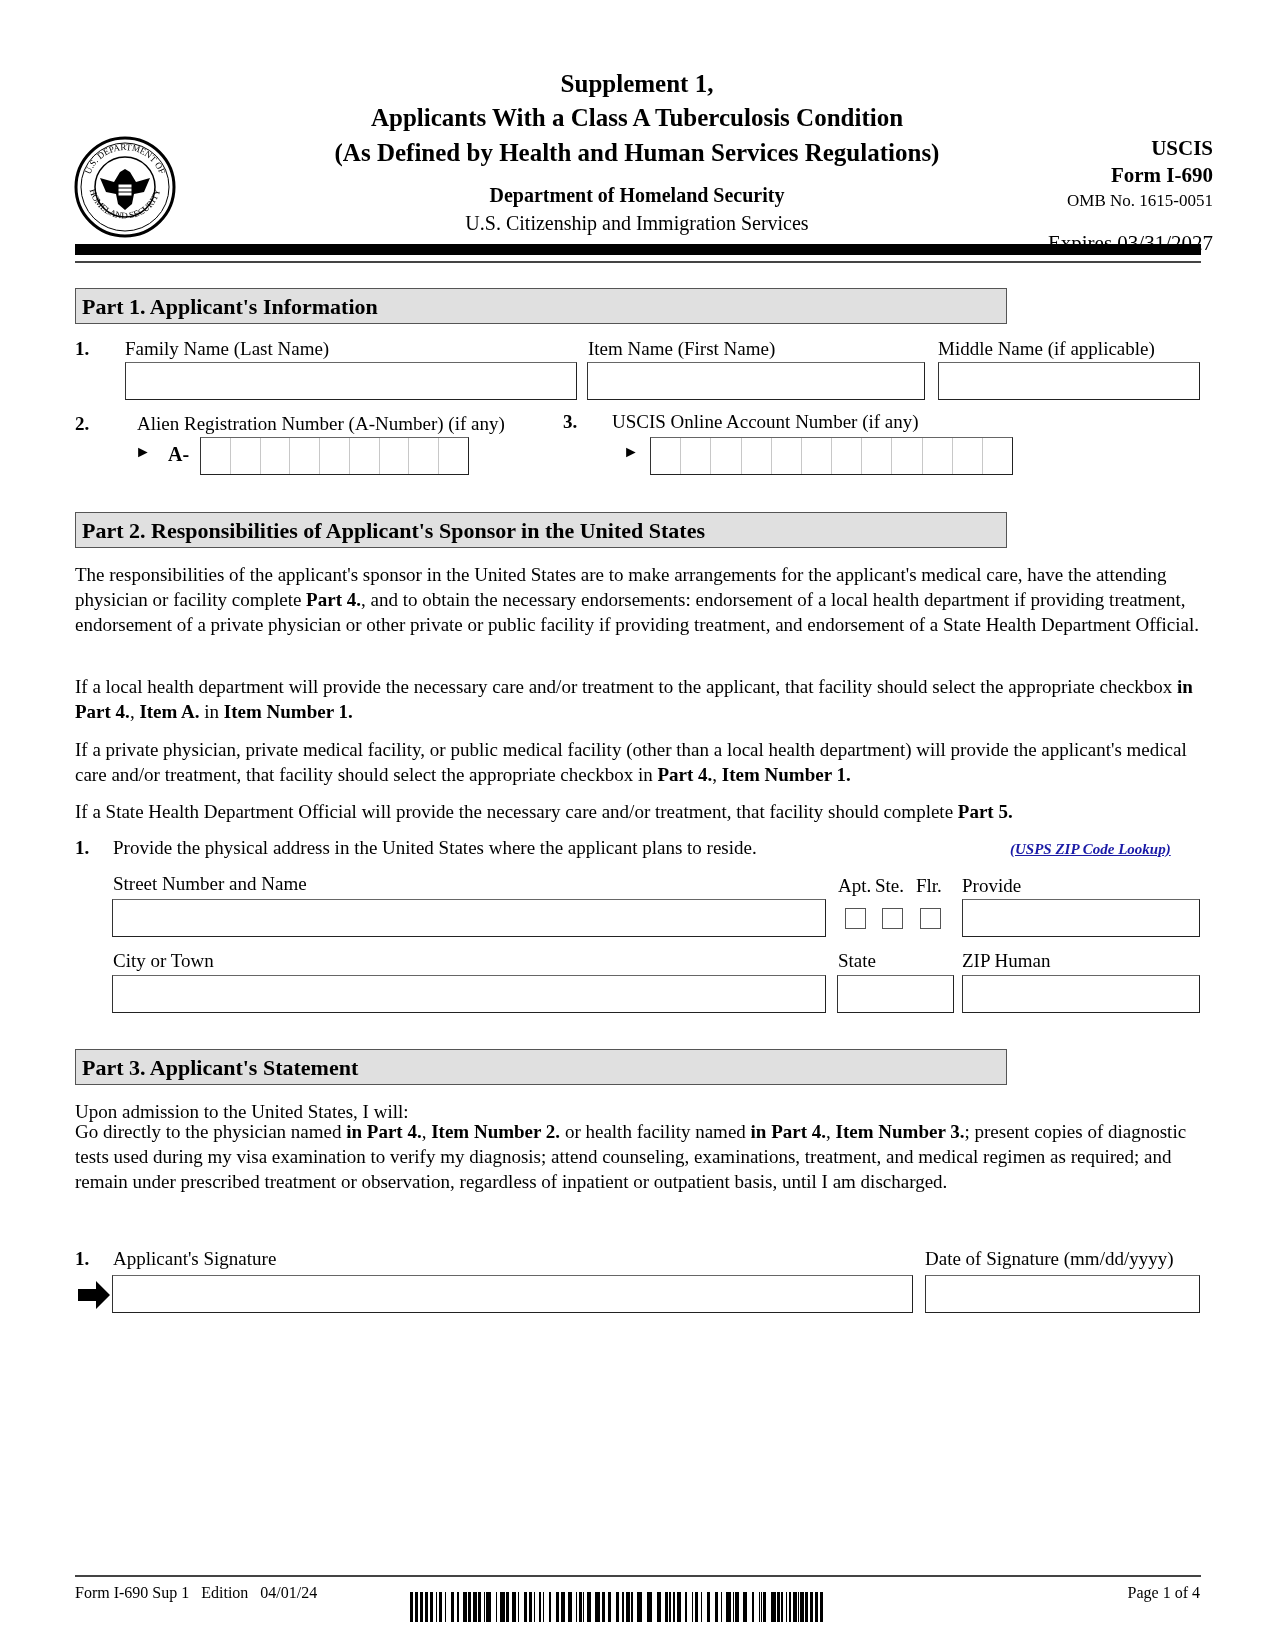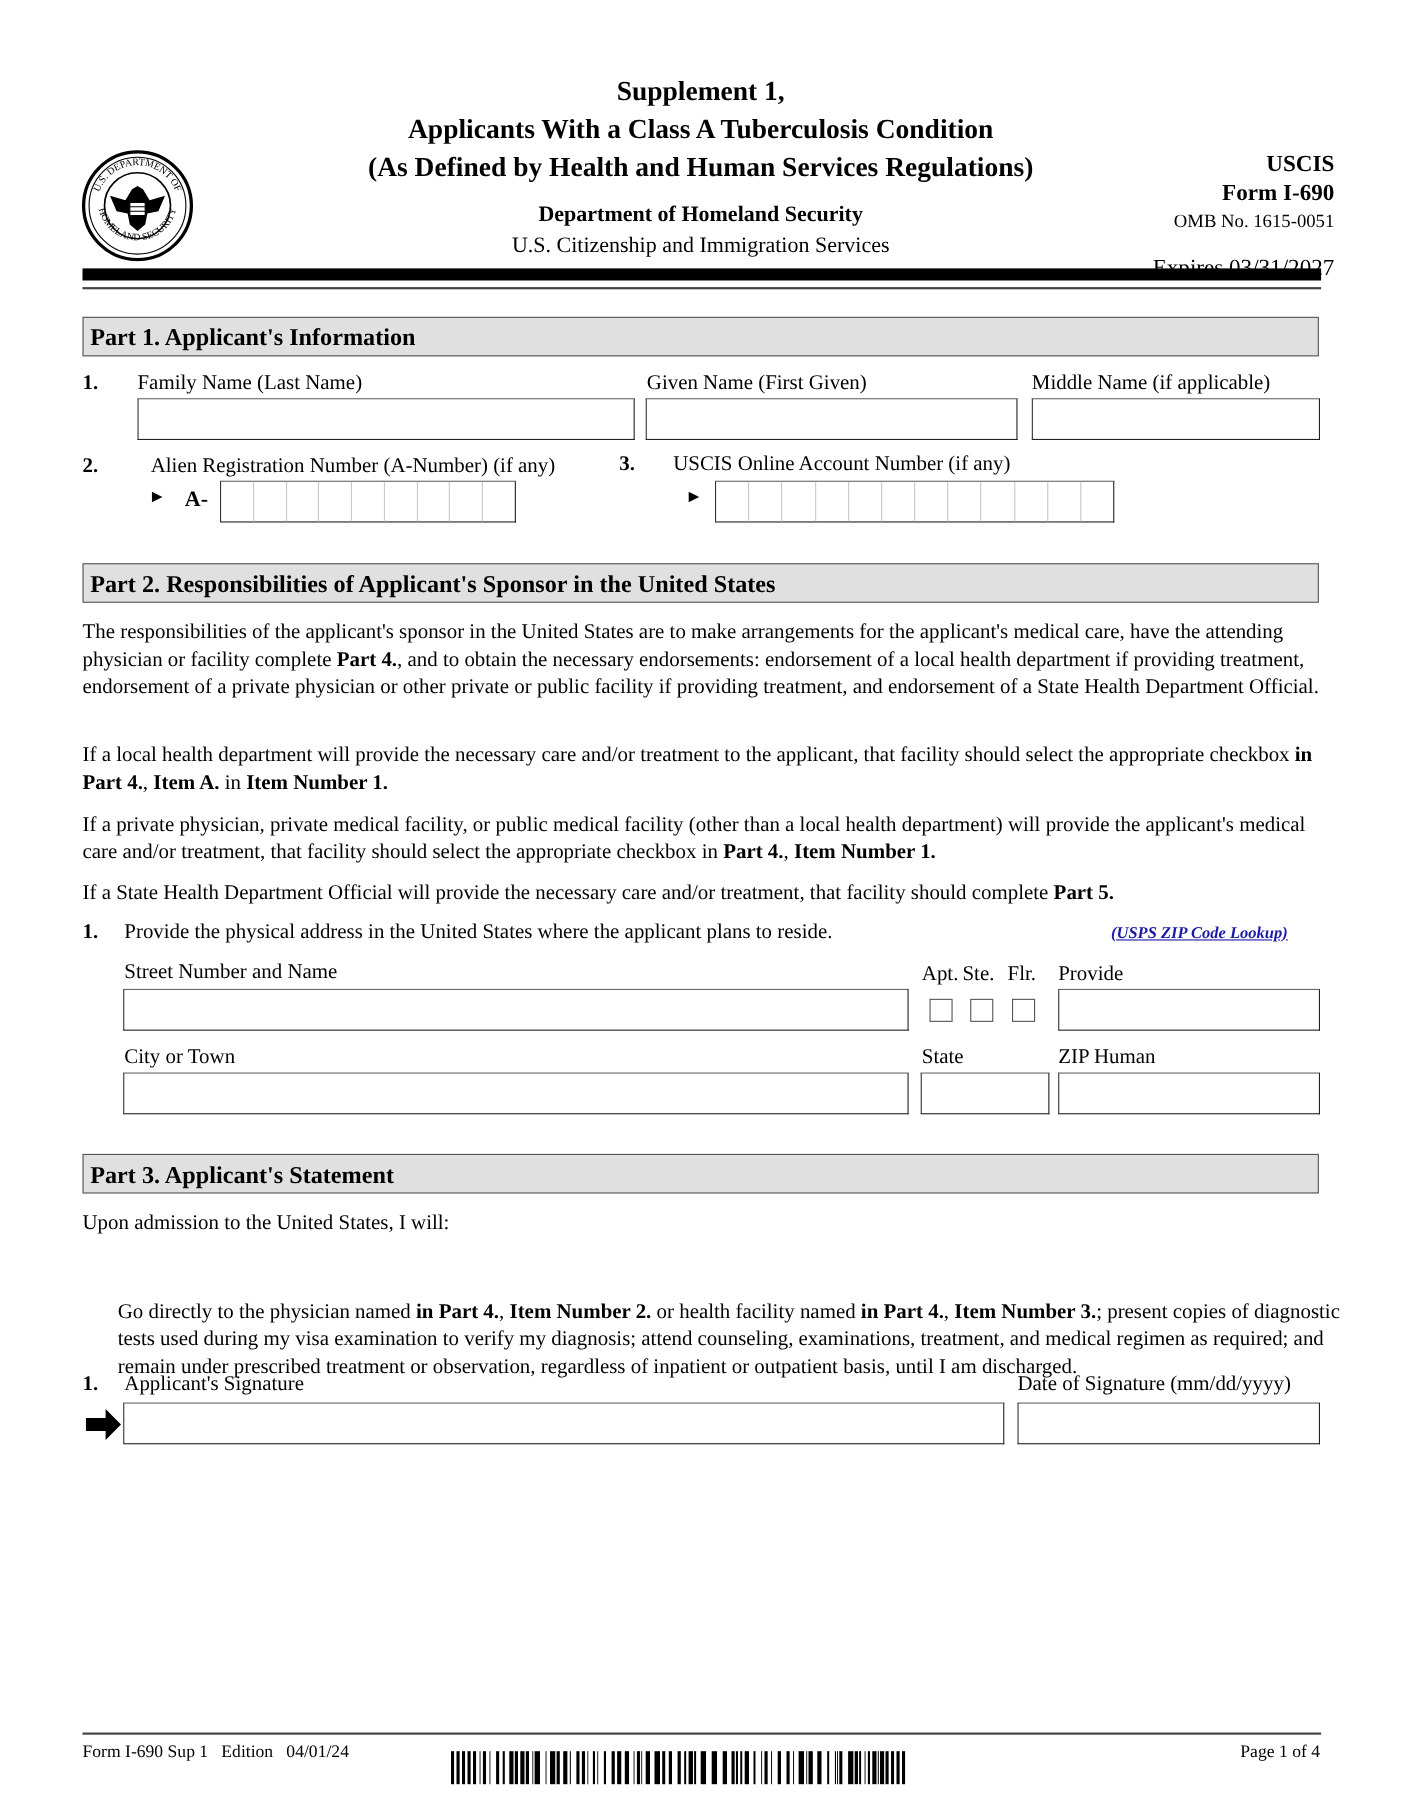--- a/index.html
+++ b/index.html
@@ -4,21 +4,21 @@
 <style>
   html, body { margin:0; padding:0; background:#fff; }
   body { width:1275px; height:1650px; position:relative; overflow:hidden;
          font-family:"Liberation Serif", "DejaVu Serif", serif; color:#000; }
   .abs { position:absolute; }
   .b { font-weight:bold; }
   .t-title { font-size:25px; font-weight:bold; text-align:center; width:900px; left:187px; line-height:35px; }
   .hdr-right { text-align:right; width:200px; left:1013px; }
   .rule-thick { position:absolute; left:75px; width:1126px; height:11px; background:#000; top:244px; }
   .rule-thin { position:absolute; left:75px; width:1126px; height:2px; background:#444; top:261px; }
-  .part-hdr { position:absolute; left:75px; width:1124px; height:36px; background:#e0e0e0;
+  .part-hdr { position:absolute; left:75px; width:932px; height:36px; background:#e0e0e0;
               border:1px solid #555; font-size:22px; font-weight:bold; line-height:36px; box-sizing:border-box; padding-left:6px; }
   .lbl { position:absolute; font-size:19px; white-space:nowrap; }
   .num { position:absolute; font-size:19px; font-weight:bold; }
   .field { position:absolute; border:1.5px solid #222; border-top-color:#666; border-left-color:#333;
            box-sizing:border-box; background:#fff; }
   .para { position:absolute; left:75px; width:1130px; font-size:19px; line-height:25px; }
   .cells { display:flex; }
   .cells span { flex:1; border-right:1px solid #c8c8c8; height:100%; }
   .cells span:last-child { border-right:none; }
   .chk { position:absolute; width:21px; height:21px; border:1.5px solid #555; box-sizing:border-box; }
@@ -56,21 +56,21 @@
 <div class="abs hdr-right" style="top:191px;font-size:17px;">OMB No. 1615-0051</div>
 <div class="abs hdr-right" style="top:231px;font-size:21px;">Expires 03/31/2027</div>
 
 <div class="rule-thick"></div>
 <div class="rule-thin"></div>
 
 <div class="part-hdr" style="top:288px;">Part 1.  Applicant's Information</div>
 
 <div class="num" style="left:75px;top:338px;">1.</div>
 <div class="lbl" style="left:125px;top:338px;">Family Name (Last Name)</div>
-<div class="lbl" style="left:588px;top:338px;">Given Name (First Given)</div>
+<div class="lbl" style="left:588px;top:338px;">Item Name (First Name)</div>
 <div class="lbl" style="left:938px;top:338px;">Middle Name (if applicable)</div>
 <div class="field" style="left:125px;top:362px;width:452px;height:38px;"></div>
 <div class="field" style="left:587px;top:362px;width:338px;height:38px;"></div>
 <div class="field" style="left:938px;top:362px;width:262px;height:38px;"></div>
 
 <div class="num" style="left:75px;top:413px;">2.</div>
 <div class="lbl" style="left:125px;top:413px;margin-left:12px;">Alien Registration Number (A-Number) (if any)</div>
 <div class="abs" style="left:135px;top:443px;font-size:16px;">►</div>
 <div class="abs b" style="left:168px;top:443px;font-size:20px;">A-</div>
 <div class="field cells" style="left:200px;top:437px;width:269px;height:38px;">
@@ -135,21 +135,21 @@
 
 <div class="lbl" style="left:113px;top:950px;">City or Town</div>
 <div class="lbl" style="left:838px;top:950px;">State</div>
 <div class="lbl" style="left:962px;top:950px;">ZIP Human</div>
 <div class="field" style="left:112px;top:975px;width:714px;height:38px;"></div>
 <div class="field" style="left:837px;top:975px;width:117px;height:38px;"></div>
 <div class="field" style="left:962px;top:975px;width:238px;height:38px;"></div>
 
 <div class="part-hdr" style="top:1049px;">Part 3.  Applicant's Statement</div>
 <div class="para" style="top:1099px;">Upon admission to the United States, I will:</div>
-<div class="para" style="top:1180px;margin-left:32px;">
+<div class="para" style="top:1119px;">
   <span>Go directly to the physician named </span><b>in Part 4.</b><span>, </span><b>Item Number 2.</b><span> or health facility named </span><b>in Part 4.</b><span>, </span><b>Item Number 3.</b><span>; present copies of diagnostic tests used during my visa examination to verify my diagnosis; attend counseling, examinations, treatment, and medical regimen as required; and remain under prescribed treatment or observation, regardless of inpatient or outpatient basis, until I am discharged.</span>
 </div>
 
 <div class="num" style="left:75px;top:1248px;">1.</div>
 <div class="lbl" style="left:113px;top:1248px;">Applicant's Signature</div>
 <div class="lbl" style="left:925px;top:1248px;">Date of Signature (mm/dd/yyyy)</div>
 <div class="abs" style="left:78px;top:1280px;">
   <svg width="33" height="30" viewBox="0 0 33 30">
       <path d="M0 9 H18 V1 L32 15 L18 29 V21 H0 Z" fill="#000"></path>
     </svg>

